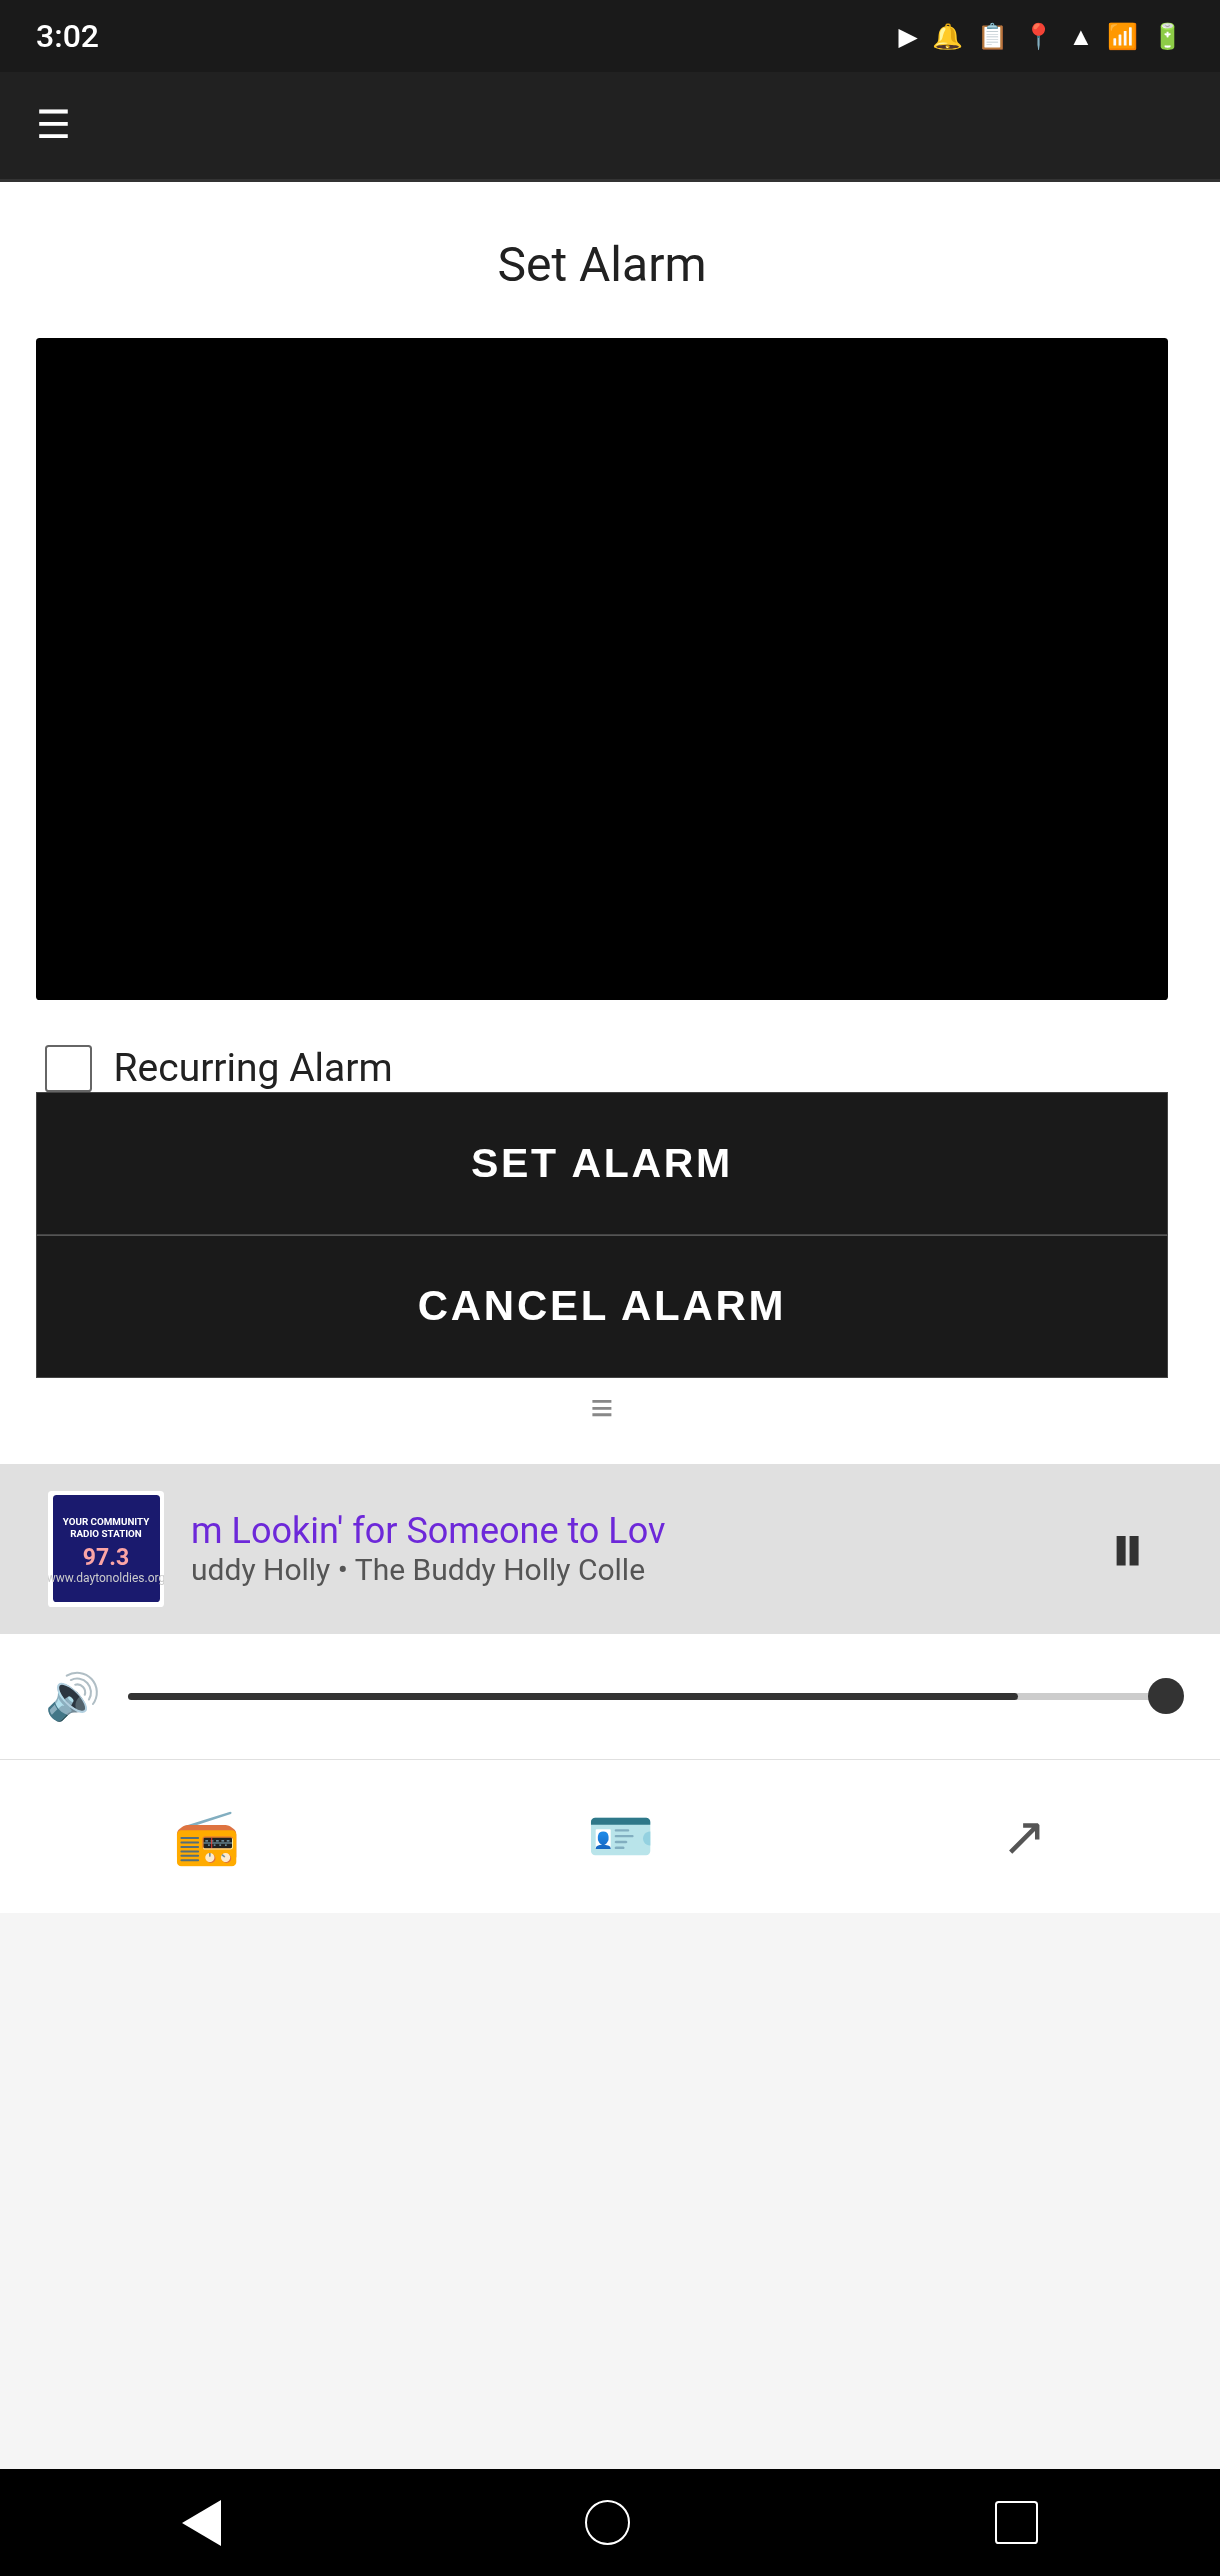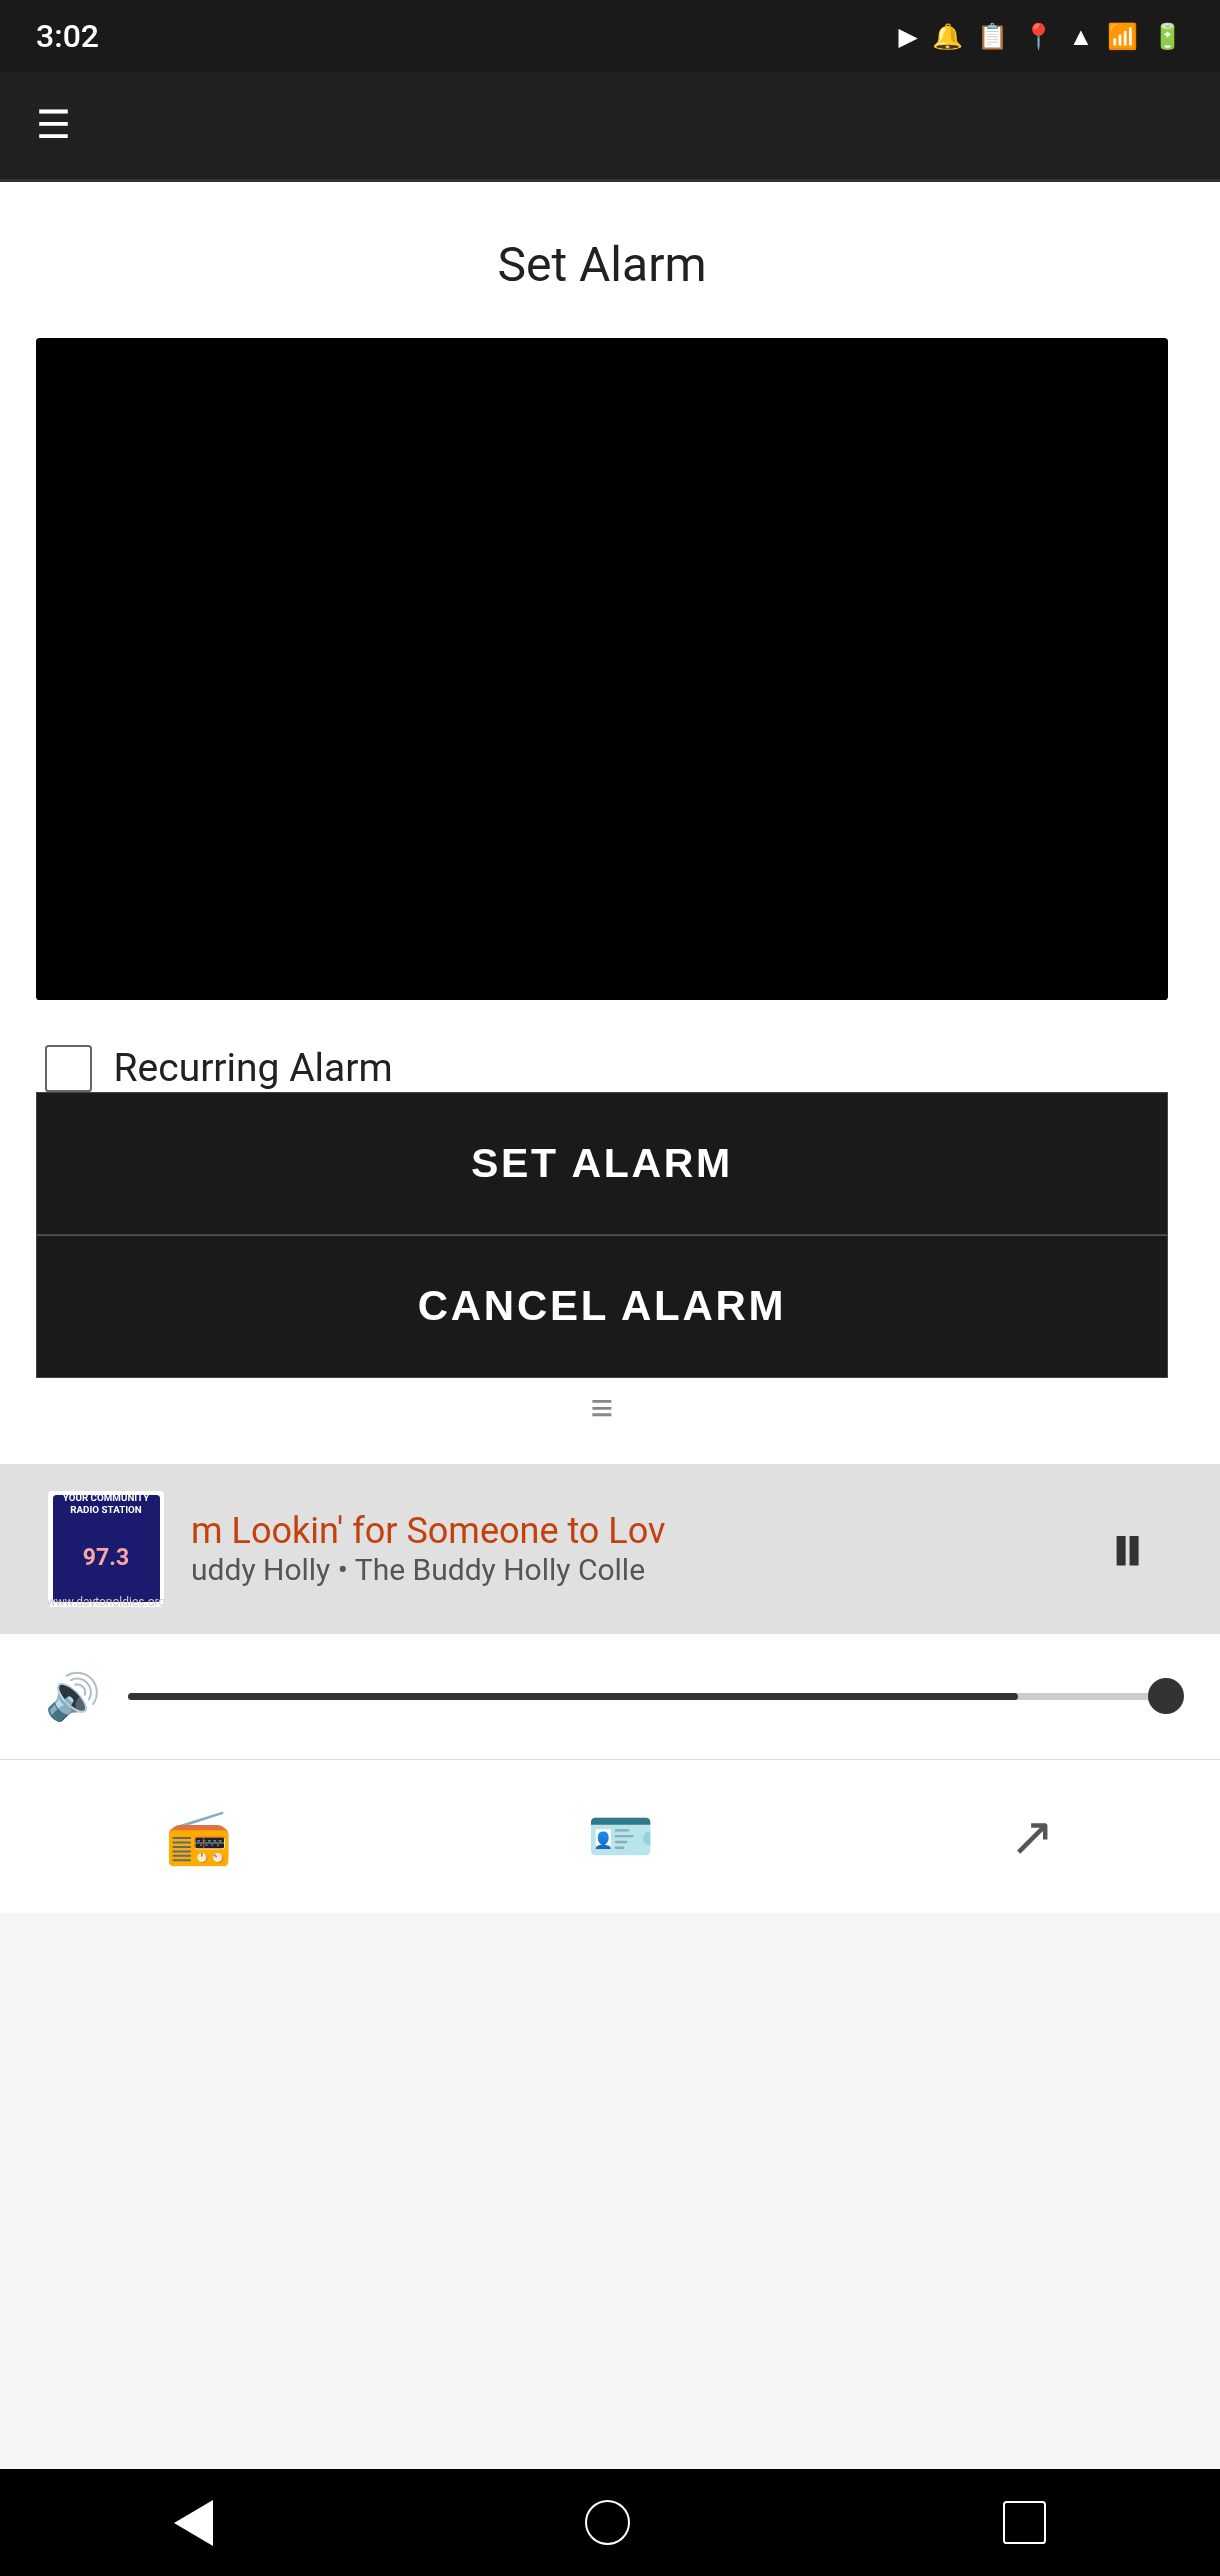--- a/index.html
+++ b/index.html
@@ -1,19 +1,18 @@
 <!DOCTYPE html>
 <html style="font-size:14.3px"><head>
   <meta charset="utf-8">
   <style>
     * {
       box-sizing: border-box;
       margin: 0;
       padding: 0;
-      gap: 24px;
     }
 
     body {
       width: 1220px;
       height: 2576px;
       background: #f5f5f5;
       font-family: 'Roboto', Arial, sans-serif;
       overflow: hidden;
       position: relative;
     }
@@ -208,21 +207,21 @@
       color: #ccc;
       font-size: 12px;
       text-align: center;
     }
     .media-info {
       flex: 1;
       overflow: hidden;
     }
     .media-song {
       font-size: 36px;
-      color: #c2410c;
+      color: #6d28d9;
       white-space: nowrap;
       overflow: hidden;
       text-overflow: ellipsis;
     }
     .media-artist {
       font-size: 30px;
       color: #555;
       white-space: nowrap;
       overflow: hidden;
       text-overflow: ellipsis;

